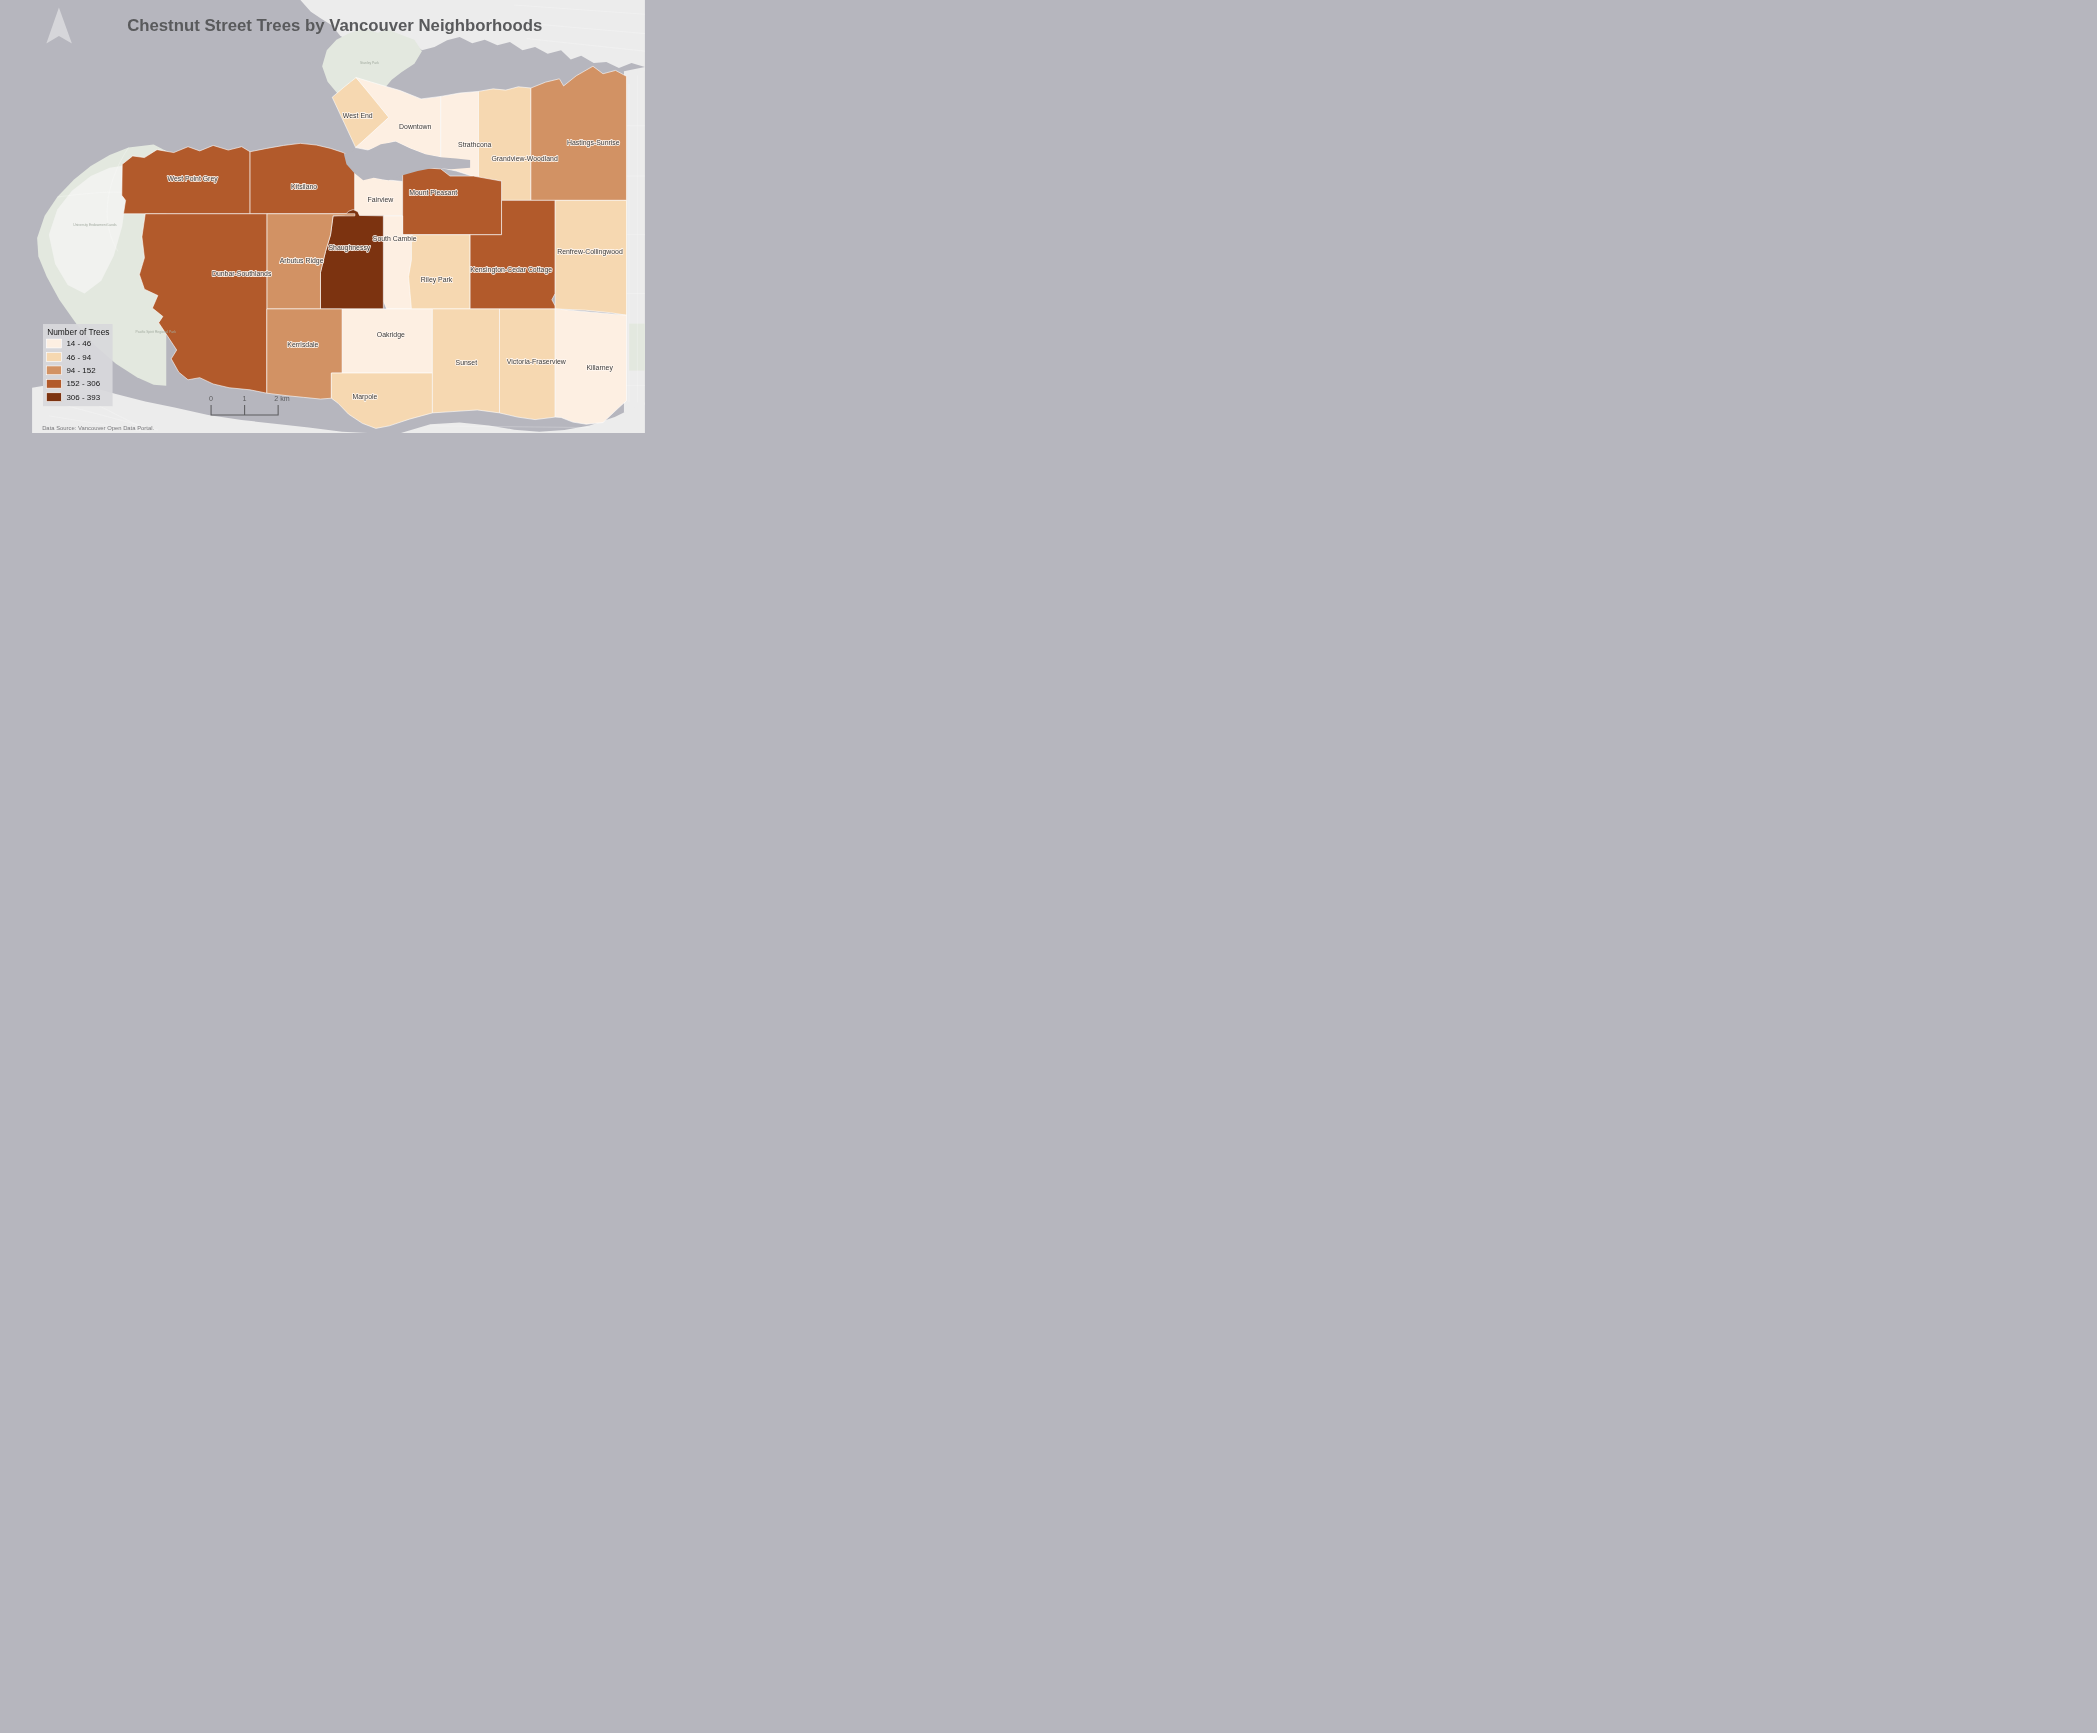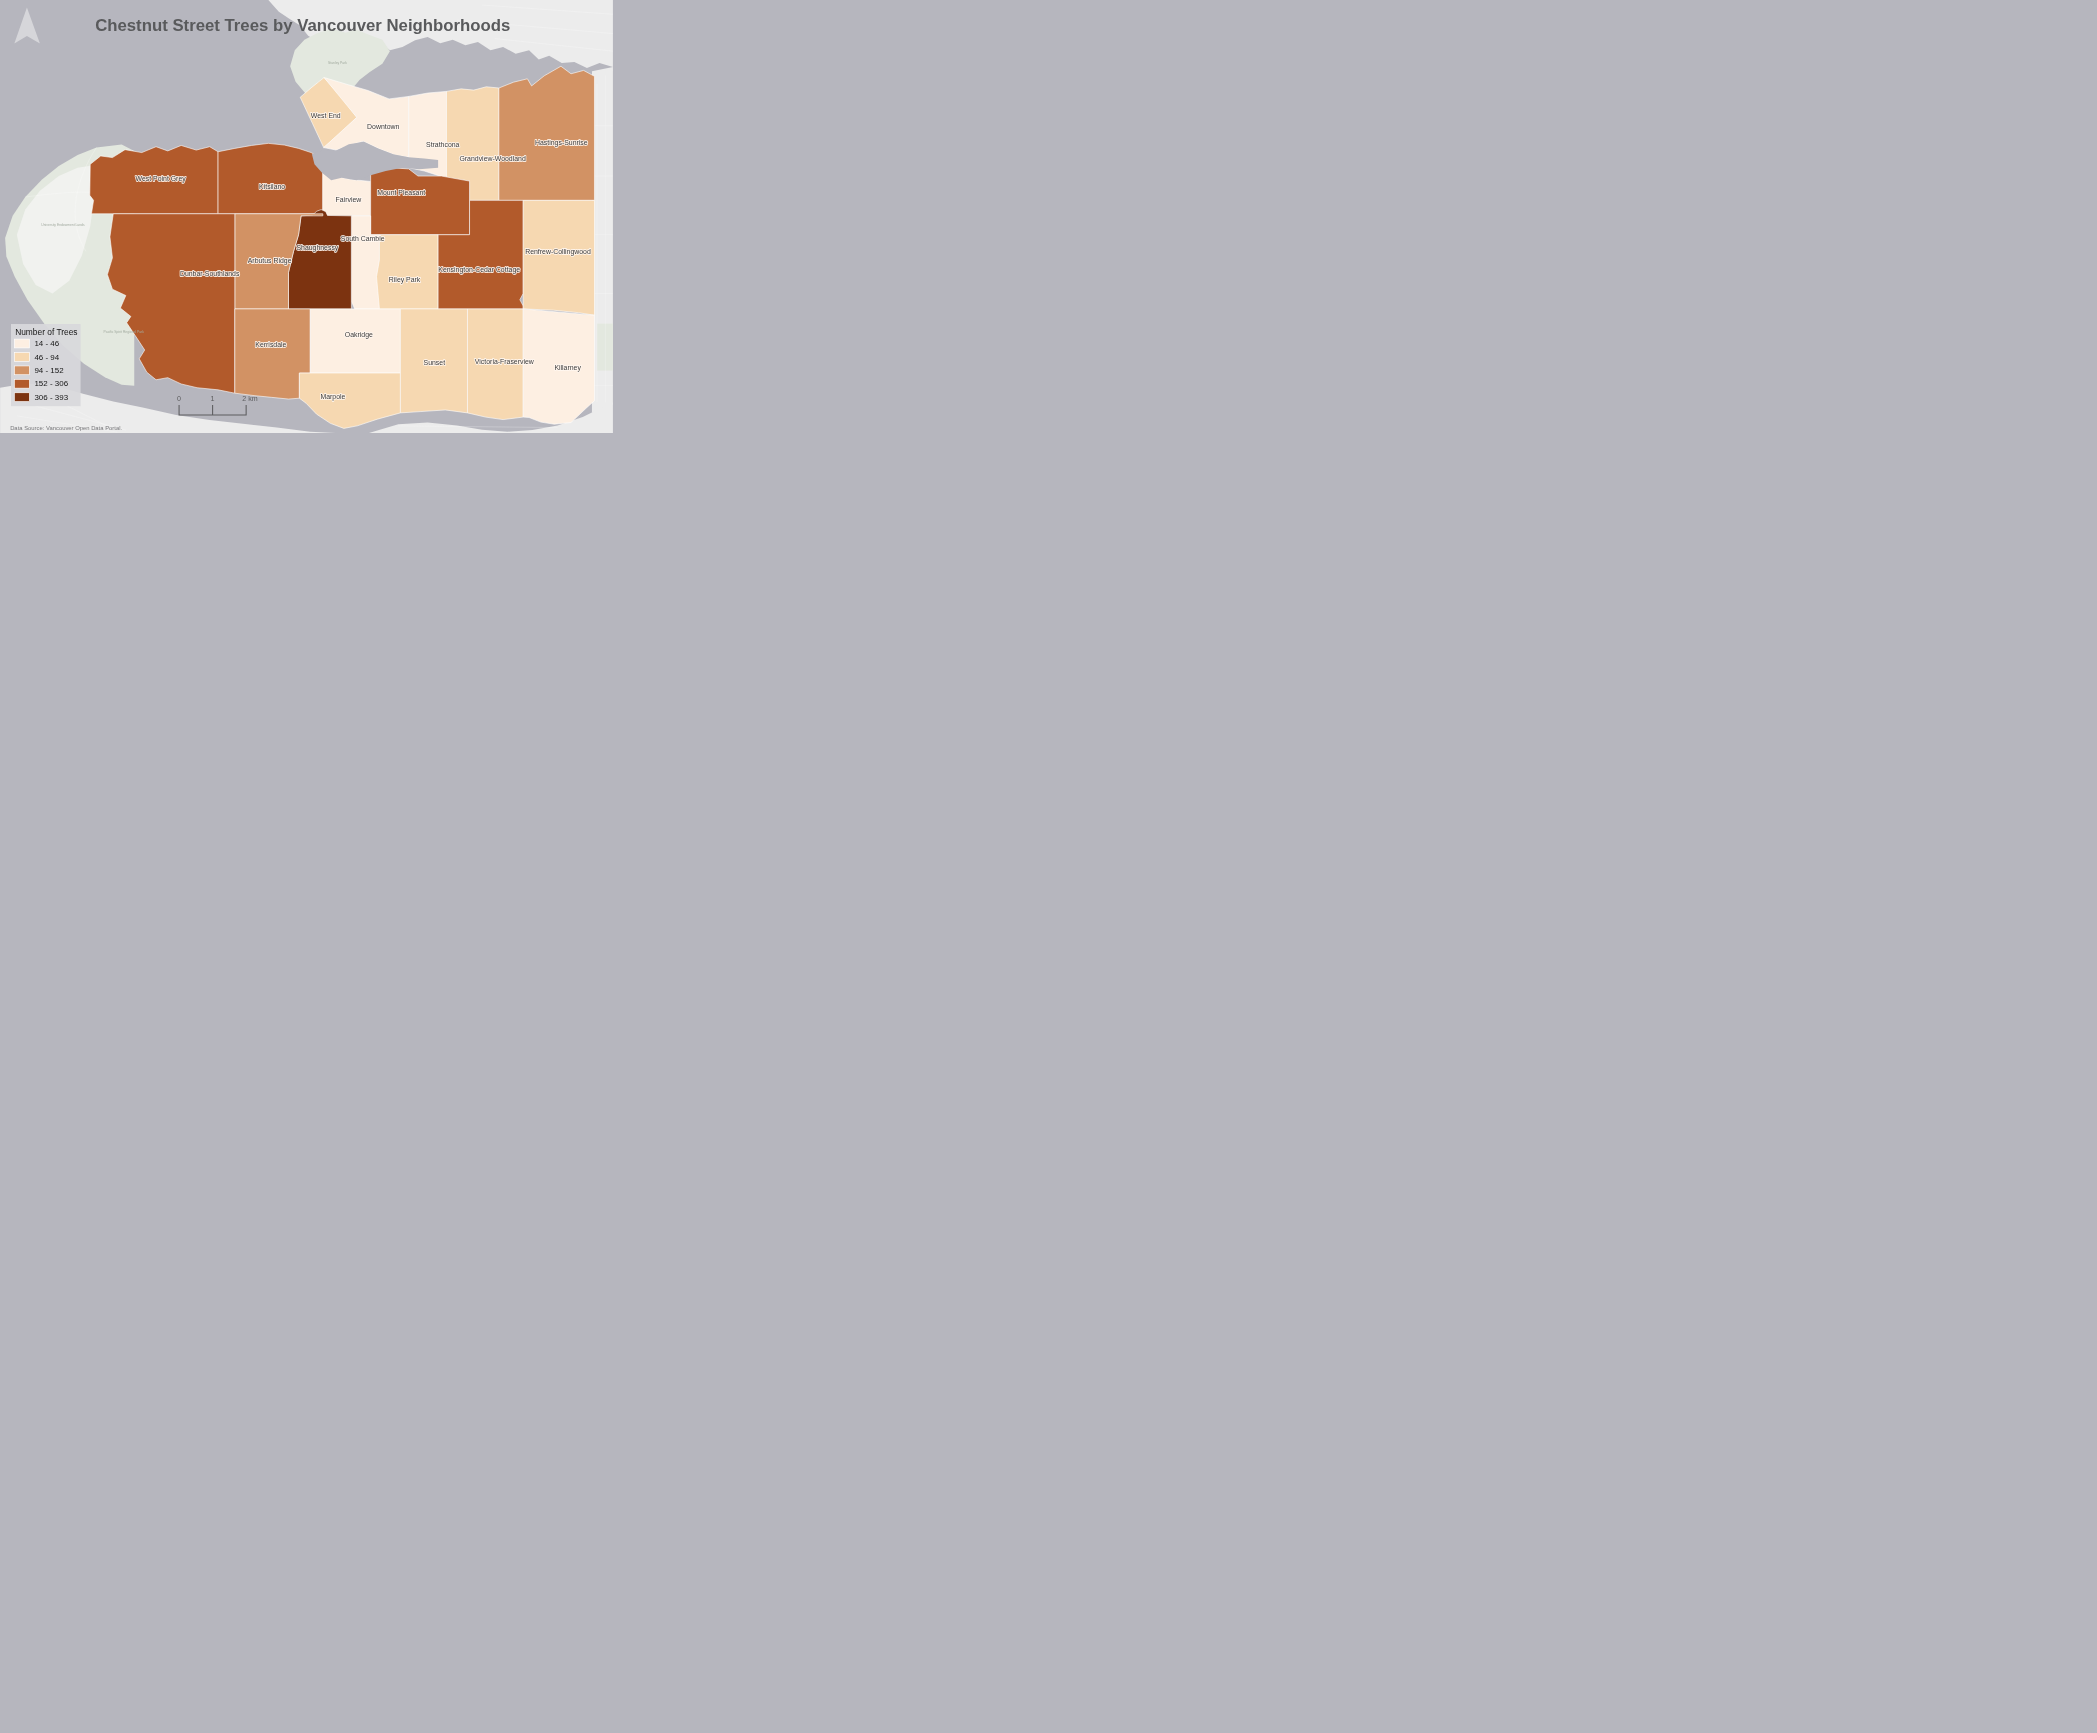--- a/index.html
+++ b/index.html
@@ -1,17 +1,17 @@
 <!DOCTYPE html>
 <html style="font-size:6.7px"><head>
 <meta charset="utf-8">
 <style>
   html,body{margin:0;padding:0;background:#b6b6be;}
   #stage{position:relative;width:613px;height:433px;overflow:hidden;background:#b6b6be;
-         font-family:"Liberation Sans", sans-serif;}
+         font-family:"Liberation Sans", sans-serif;margin-left:32px;}
   svg{position:absolute;inset:0;display:block;}
   .nlabel{font:400 16.5px "Liberation Sans",sans-serif;fill:#3b3b3b;
           stroke:rgba(255,247,240,.88);stroke-width:4.2px;paint-order:stroke;
           stroke-linejoin:round;text-anchor:middle;}
   .map-title{font:700 40px "Liberation Sans",sans-serif;fill:#595a5c;text-anchor:middle;}
   .legend-title{font:400 20px "Liberation Sans",sans-serif;fill:#161616;}
   .legend-label{font:400 19px "Liberation Sans",sans-serif;fill:#161616;}
   .scale-label{font:400 17px "Liberation Sans",sans-serif;fill:#5c5c5e;text-anchor:middle;}
   .scale-label.start{text-anchor:start;}
   .attrib{font:400 14px "Liberation Sans",sans-serif;fill:#77777a;}

